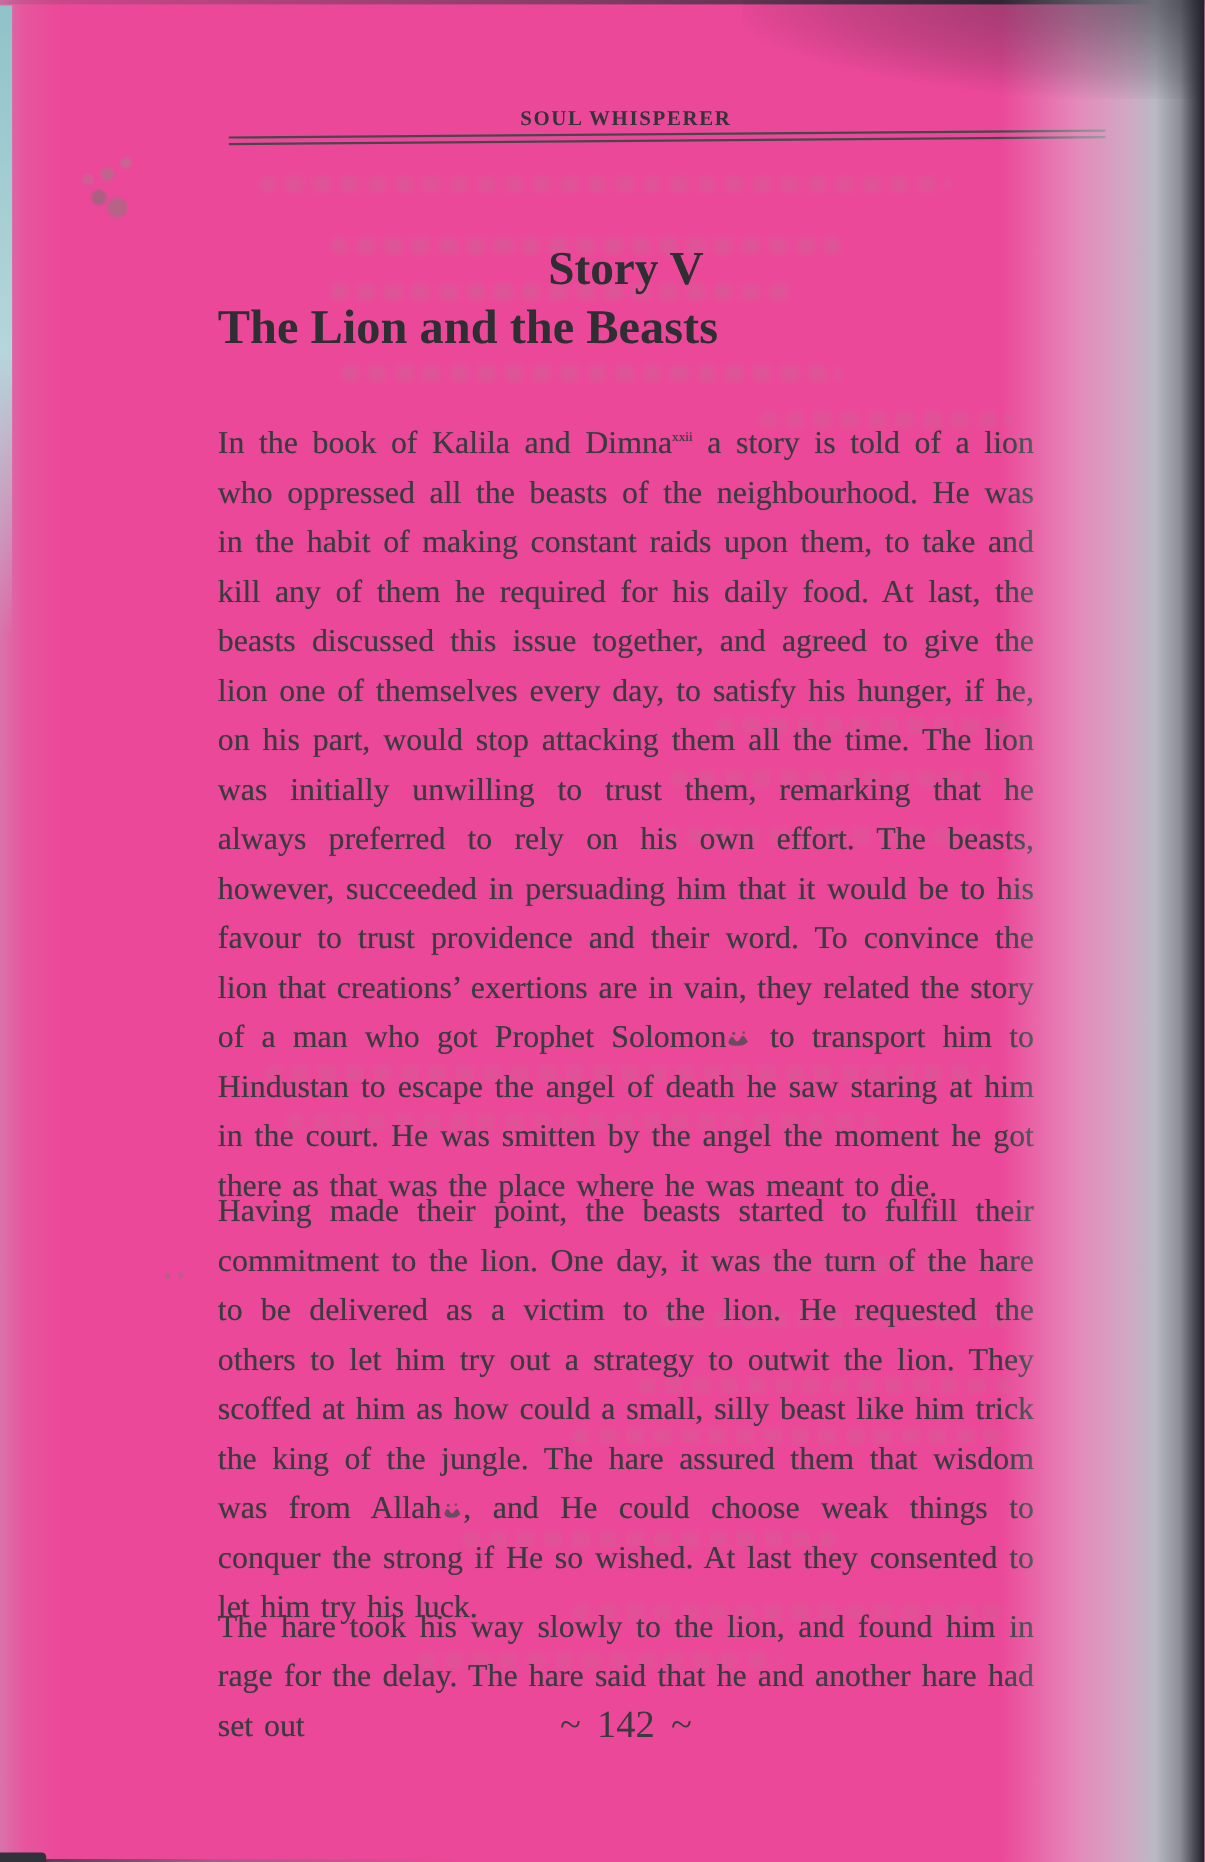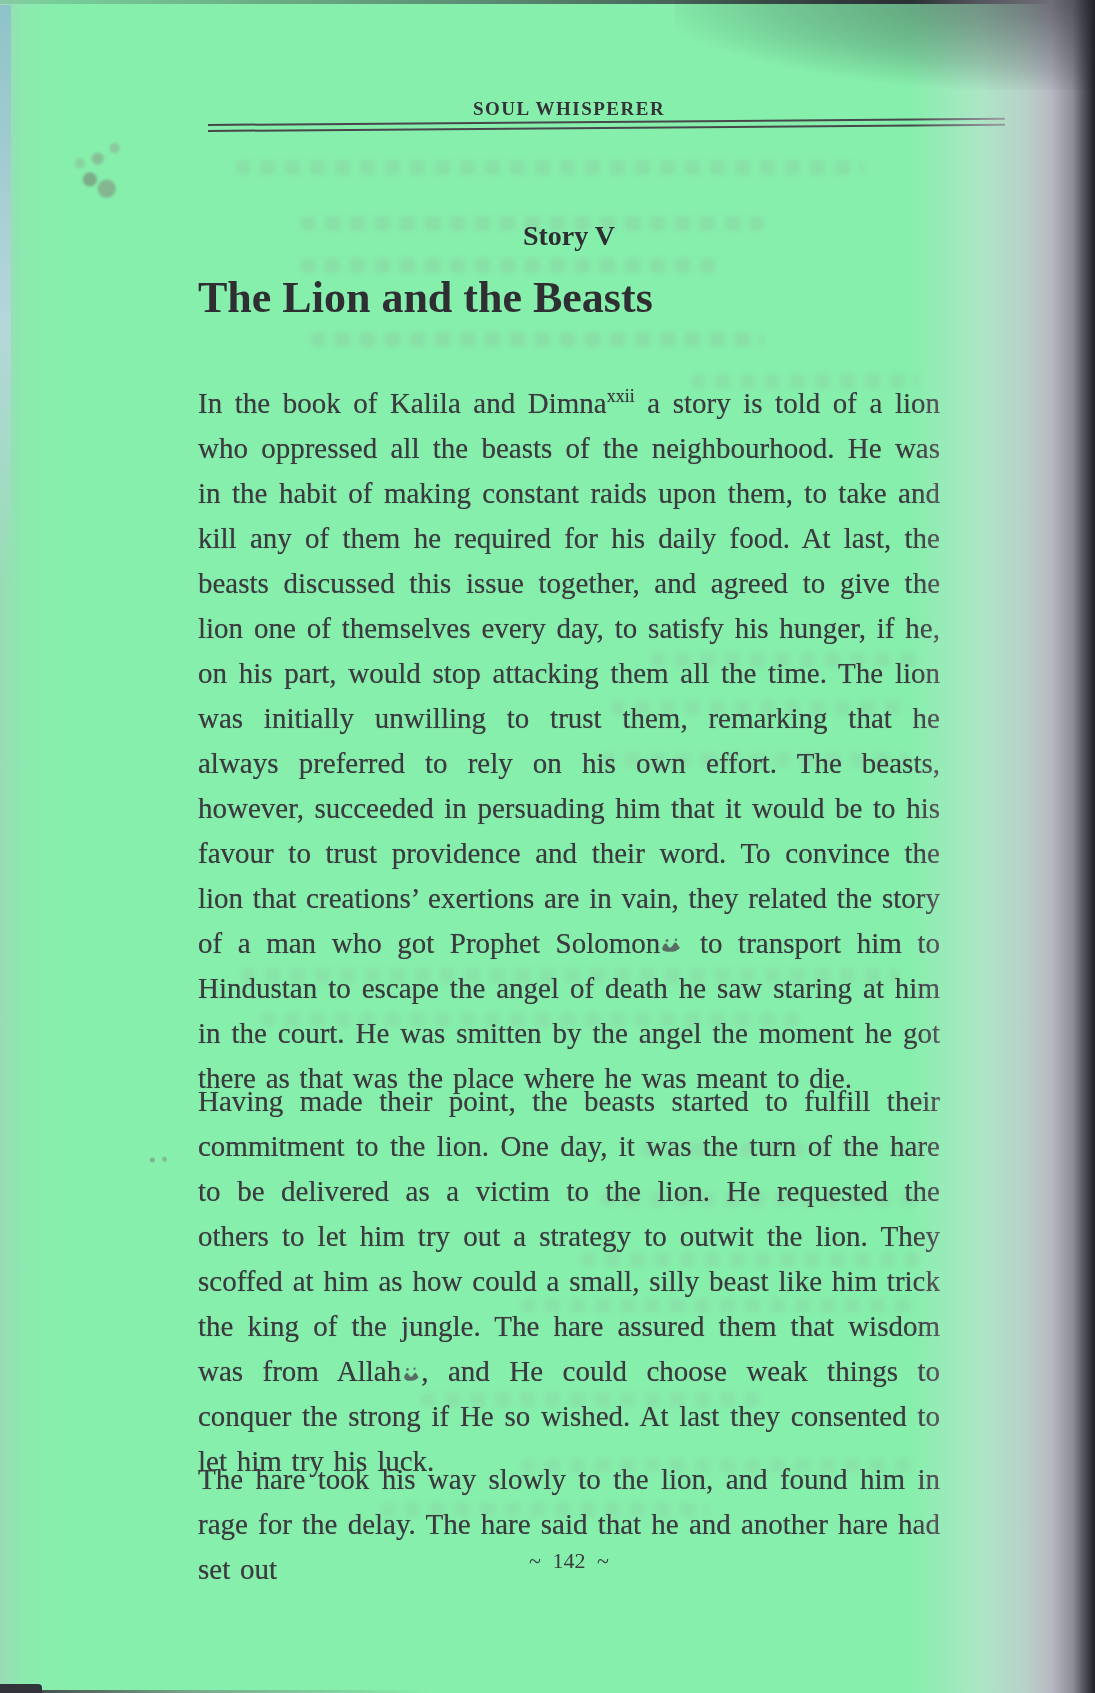--- a/index.html
+++ b/index.html
@@ -1,19 +1,19 @@
 <!DOCTYPE html>
 <html><head>
 <meta charset="utf-8">
 <style>
   html,body{margin:0;padding:0;background:#888;}
   #scan{
     position:relative;
     width:1095px;height:1693px;
-    background:#86efac;
+    background:#ec4899;
     overflow:hidden;
     font-family:"Liberation Serif","DejaVu Serif",serif;
   }
   
   #scan::before{
     content:"";position:absolute;left:0;top:0;bottom:0;width:55px;
     background:linear-gradient(to right, rgba(186,186,198,.38), rgba(186,186,198,.12) 22px, rgba(186,186,198,0) 55px);
     pointer-events:none;
   }
   .teal-strip{
@@ -76,40 +76,40 @@
     text-align:center;font-weight:bold;font-size:19px;letter-spacing:1.5px;
     color:#333338;
   }
   .rule{
     position:absolute;left:208px;top:124px;width:797px;height:4px;
     border-top:2px solid #47474b;border-bottom:2px solid #47474b;
     transform:rotate(-0.45deg);transform-origin:left center;
   }
   .story-label{
     position:absolute;left:198px;width:742px;top:220px;
-    text-align:center;font-weight:bold;font-size:28px;color:#2e2e33;
+    text-align:center;font-weight:bold;font-size:43px;color:#2e2e33;
   }
   .story-title{
     position:absolute;left:198px;width:742px;top:272px;
     text-align:left;font-weight:bold;font-size:44px;color:#2e2e33;
   }
   .para{
     position:absolute;left:198px;width:742px;
     font-size:29px;line-height:45px;color:#3a3a3f;
     text-align:justify;word-spacing:2.5px;
     text-shadow:0 0 .7px rgba(70,70,75,.65);
   }
-  .para sup{font-size:18px;line-height:0;vertical-align:super;}
+  .para sup{font-size:12px;line-height:0;vertical-align:super;}
   #para1{top:352px;}
   #para2{top:1050px;}
   #para3{top:1428px;}
   .honorific{display:inline-block;vertical-align:-2px;line-height:0;filter:blur(.4px);}
   .page-number{
     position:absolute;left:198px;width:742px;top:1548px;
-    text-align:center;font-size:22px;color:#3a3a3f;word-spacing:6px;
+    text-align:center;font-size:35px;color:#3a3a3f;word-spacing:6px;
   }
 </style>
 </head>
 <body>
 
 <div id="scan">
 
   <div class="teal-strip"></div>
   <div class="top-line"></div>
   <div class="spine"></div>

